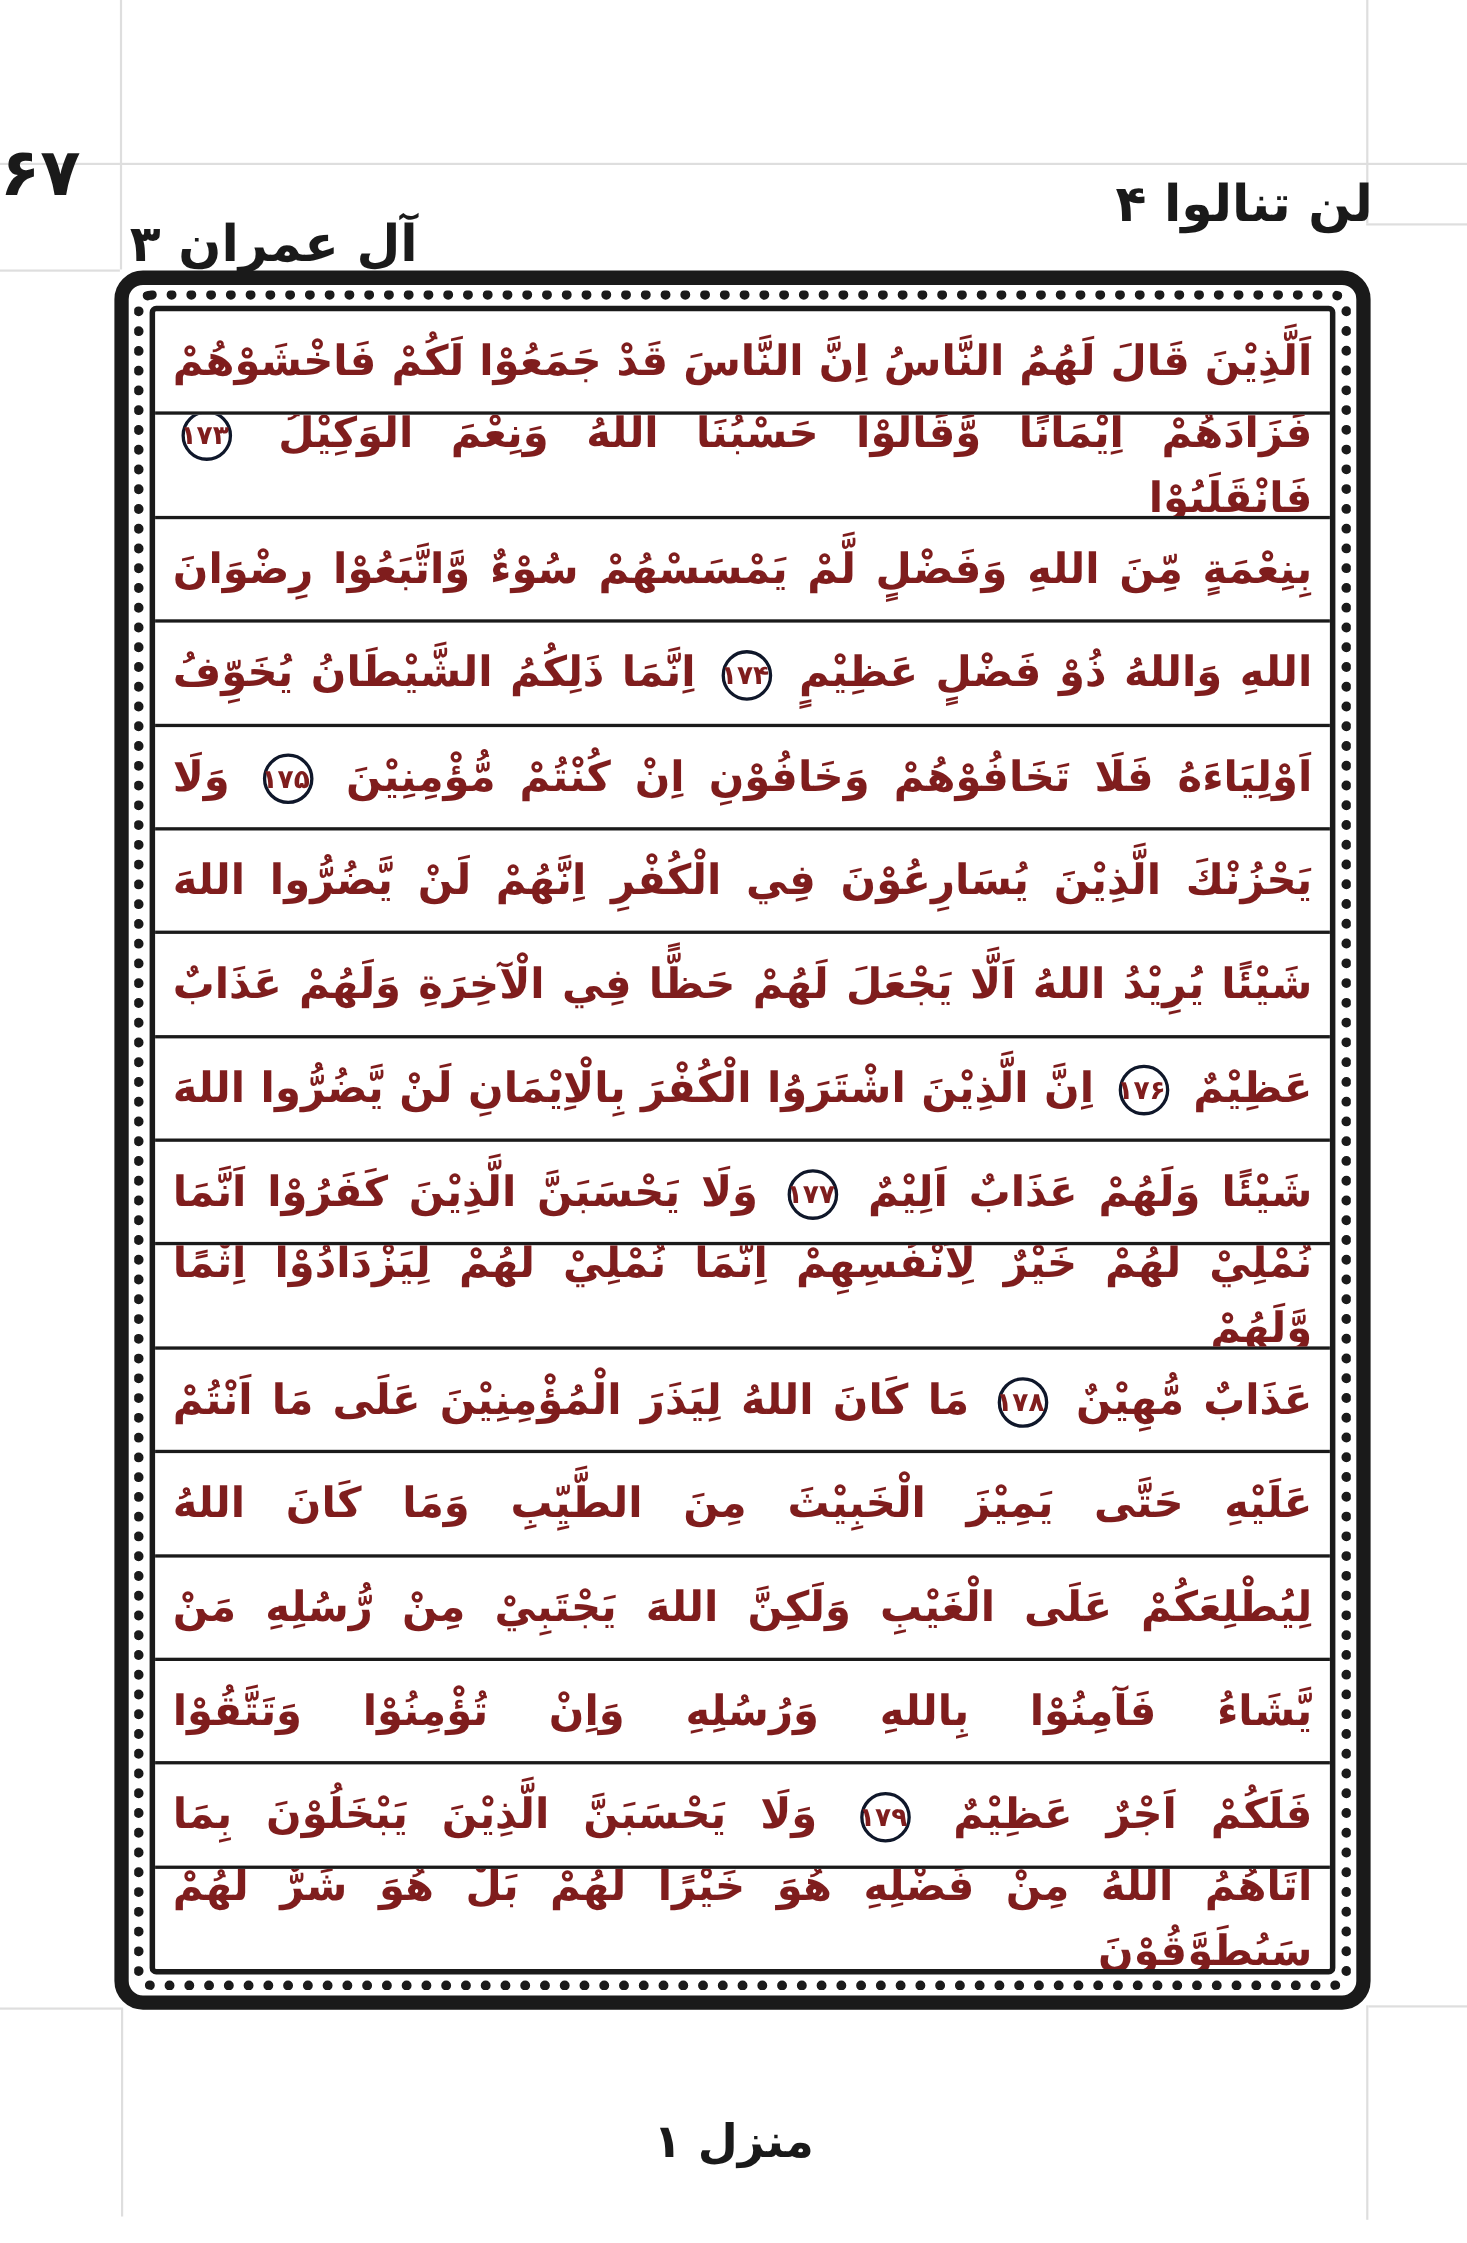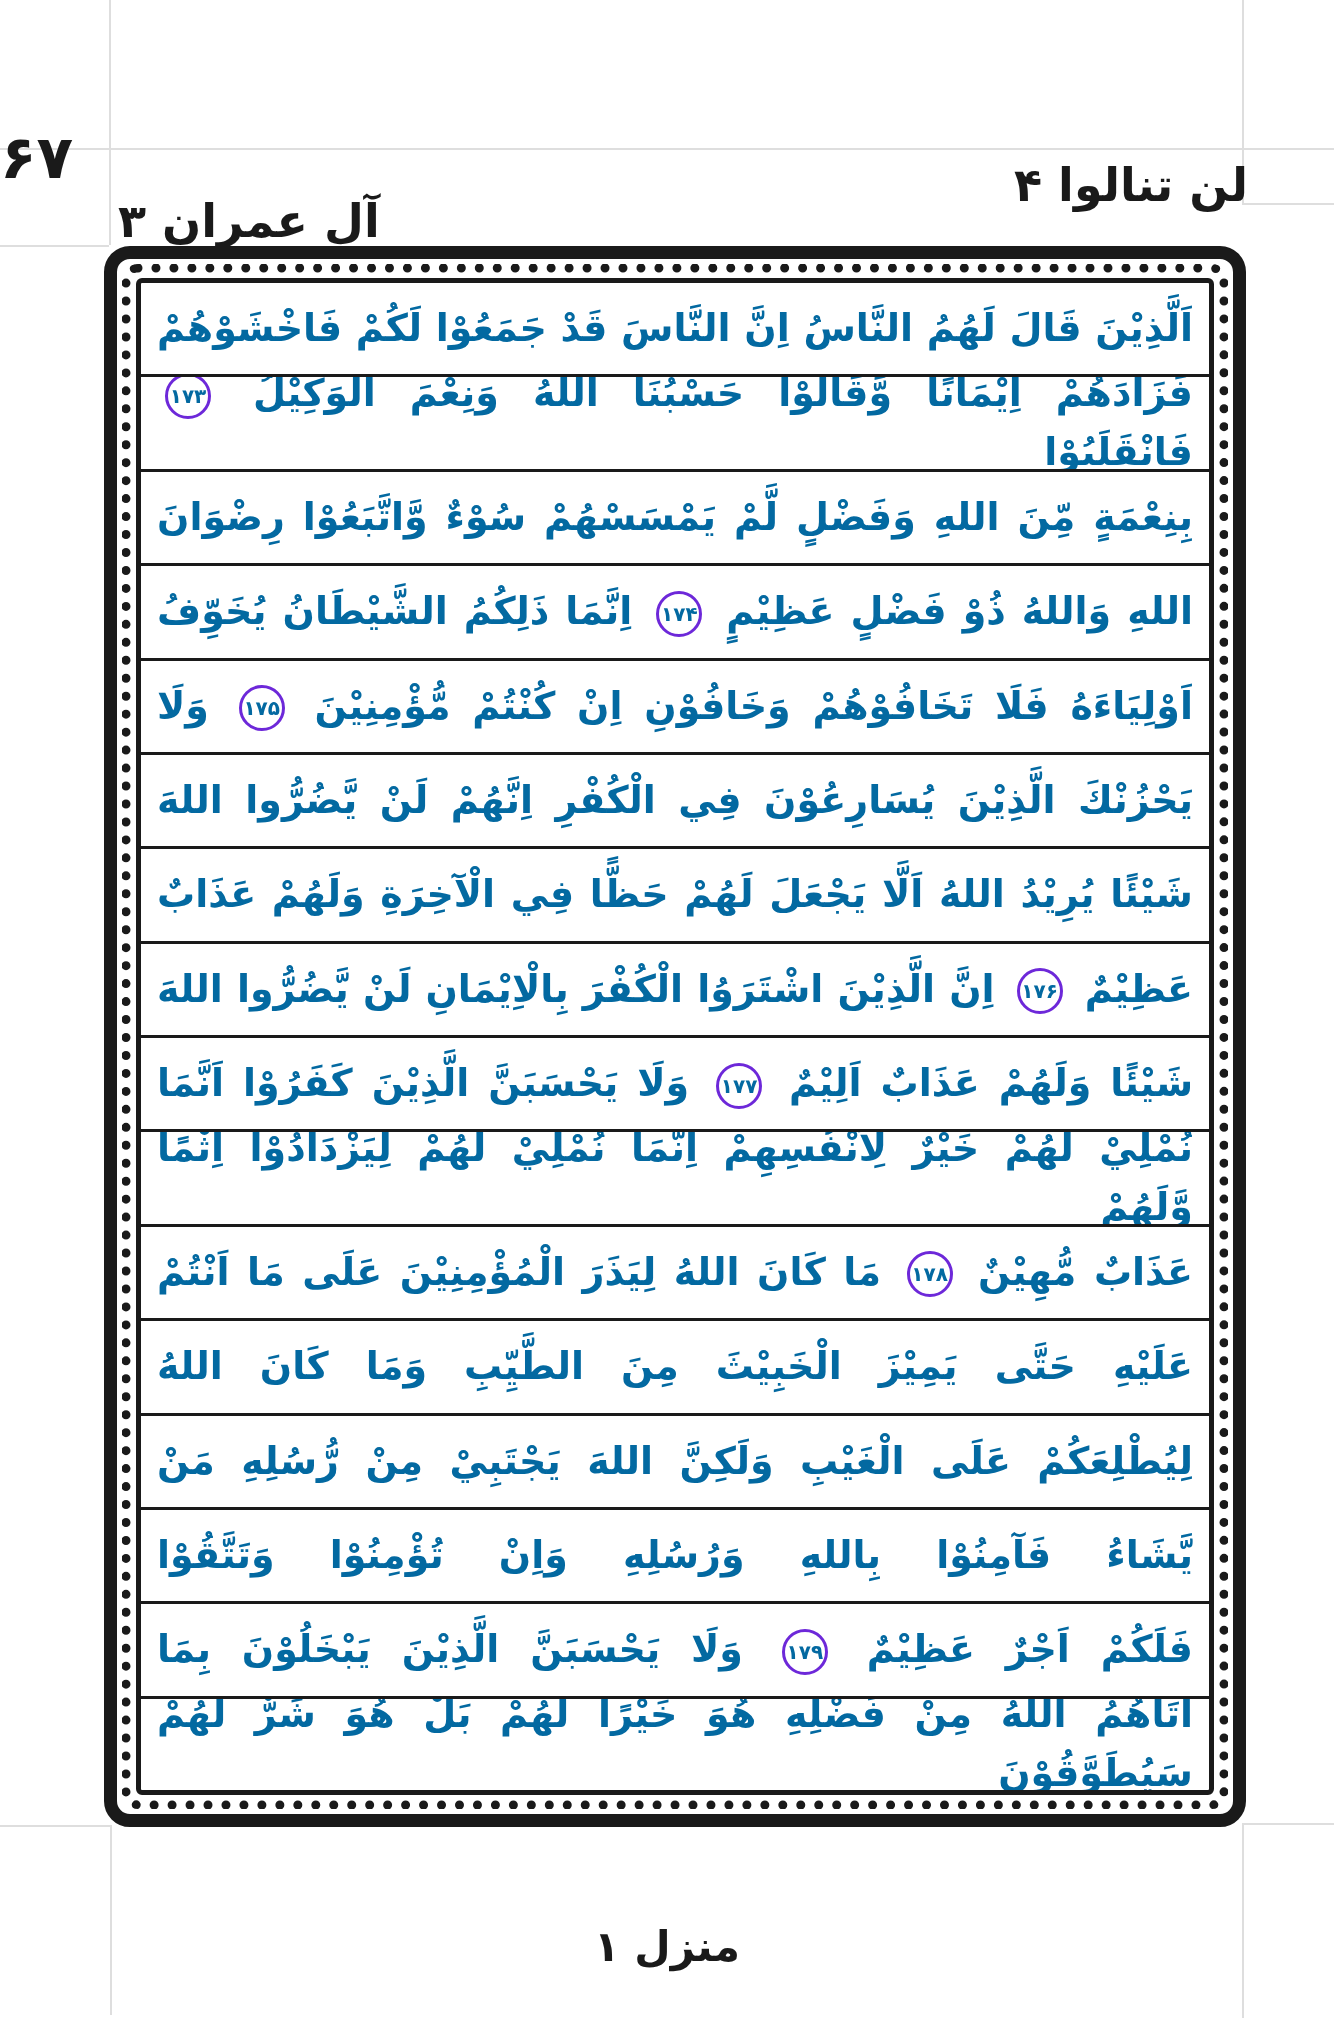--- a/index.html
+++ b/index.html
@@ -42,28 +42,28 @@
     border-bottom:3px solid #1a1a1a;
     padding:0 16px;overflow:hidden;
   }
   .row:last-child{border-bottom:none;}
   .line{
     width:100%;
     direction:rtl;
     font-size:38px;font-weight:bold;
     line-height:1.55;
     text-align:justify;text-align-last:justify;
-    color:#0369a1;
+    color:#7f1d1d;
   }
   .vnum{
     display:inline-block;
     width:46px;height:46px;
     box-sizing:border-box;
-    border:3px solid #6d28d9;border-radius:50%;
-    font-size:20px;line-height:40px;
+    border:3px solid #0f172a;border-radius:50%;
+    font-size:24px;line-height:40px;
     text-align:right;text-align-last:center;
     vertical-align:middle;
     margin:0 8px;
     font-weight:bold;
   }
   
   .footer{
     position:absolute;left:0;right:0;top:1922px;
     text-align:center;direction:rtl;
     font-size:42px;font-weight:bold;

